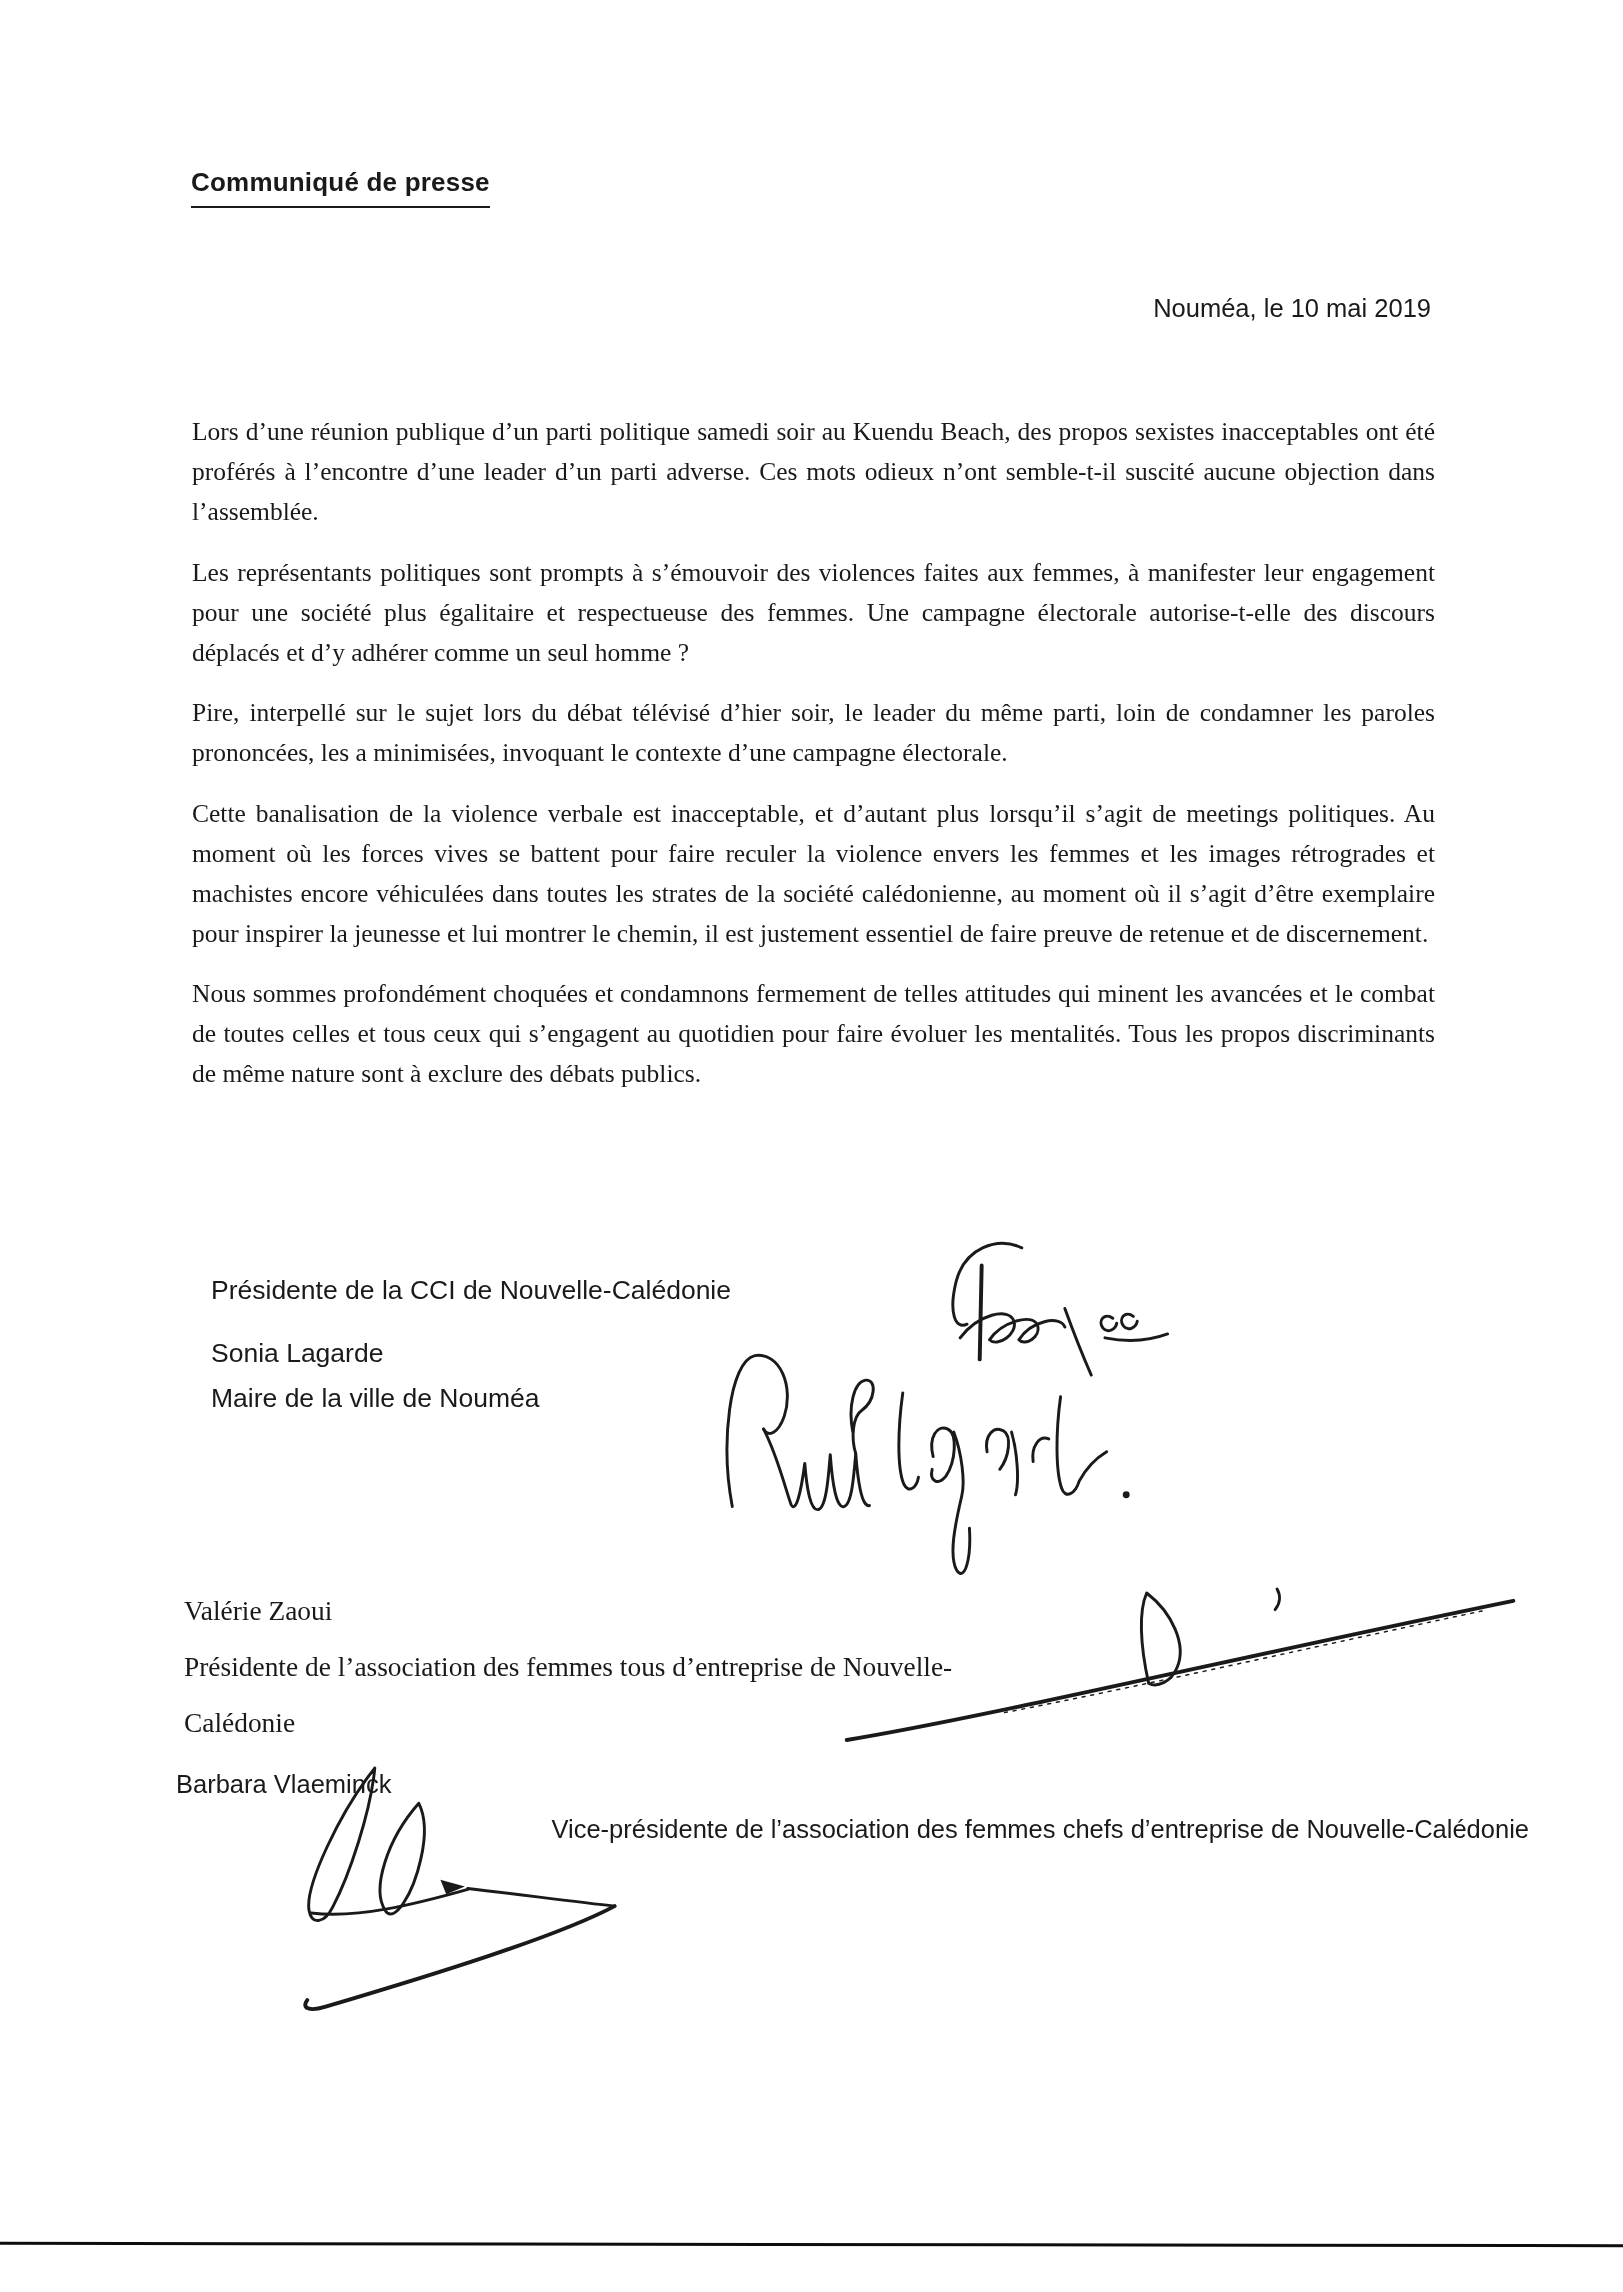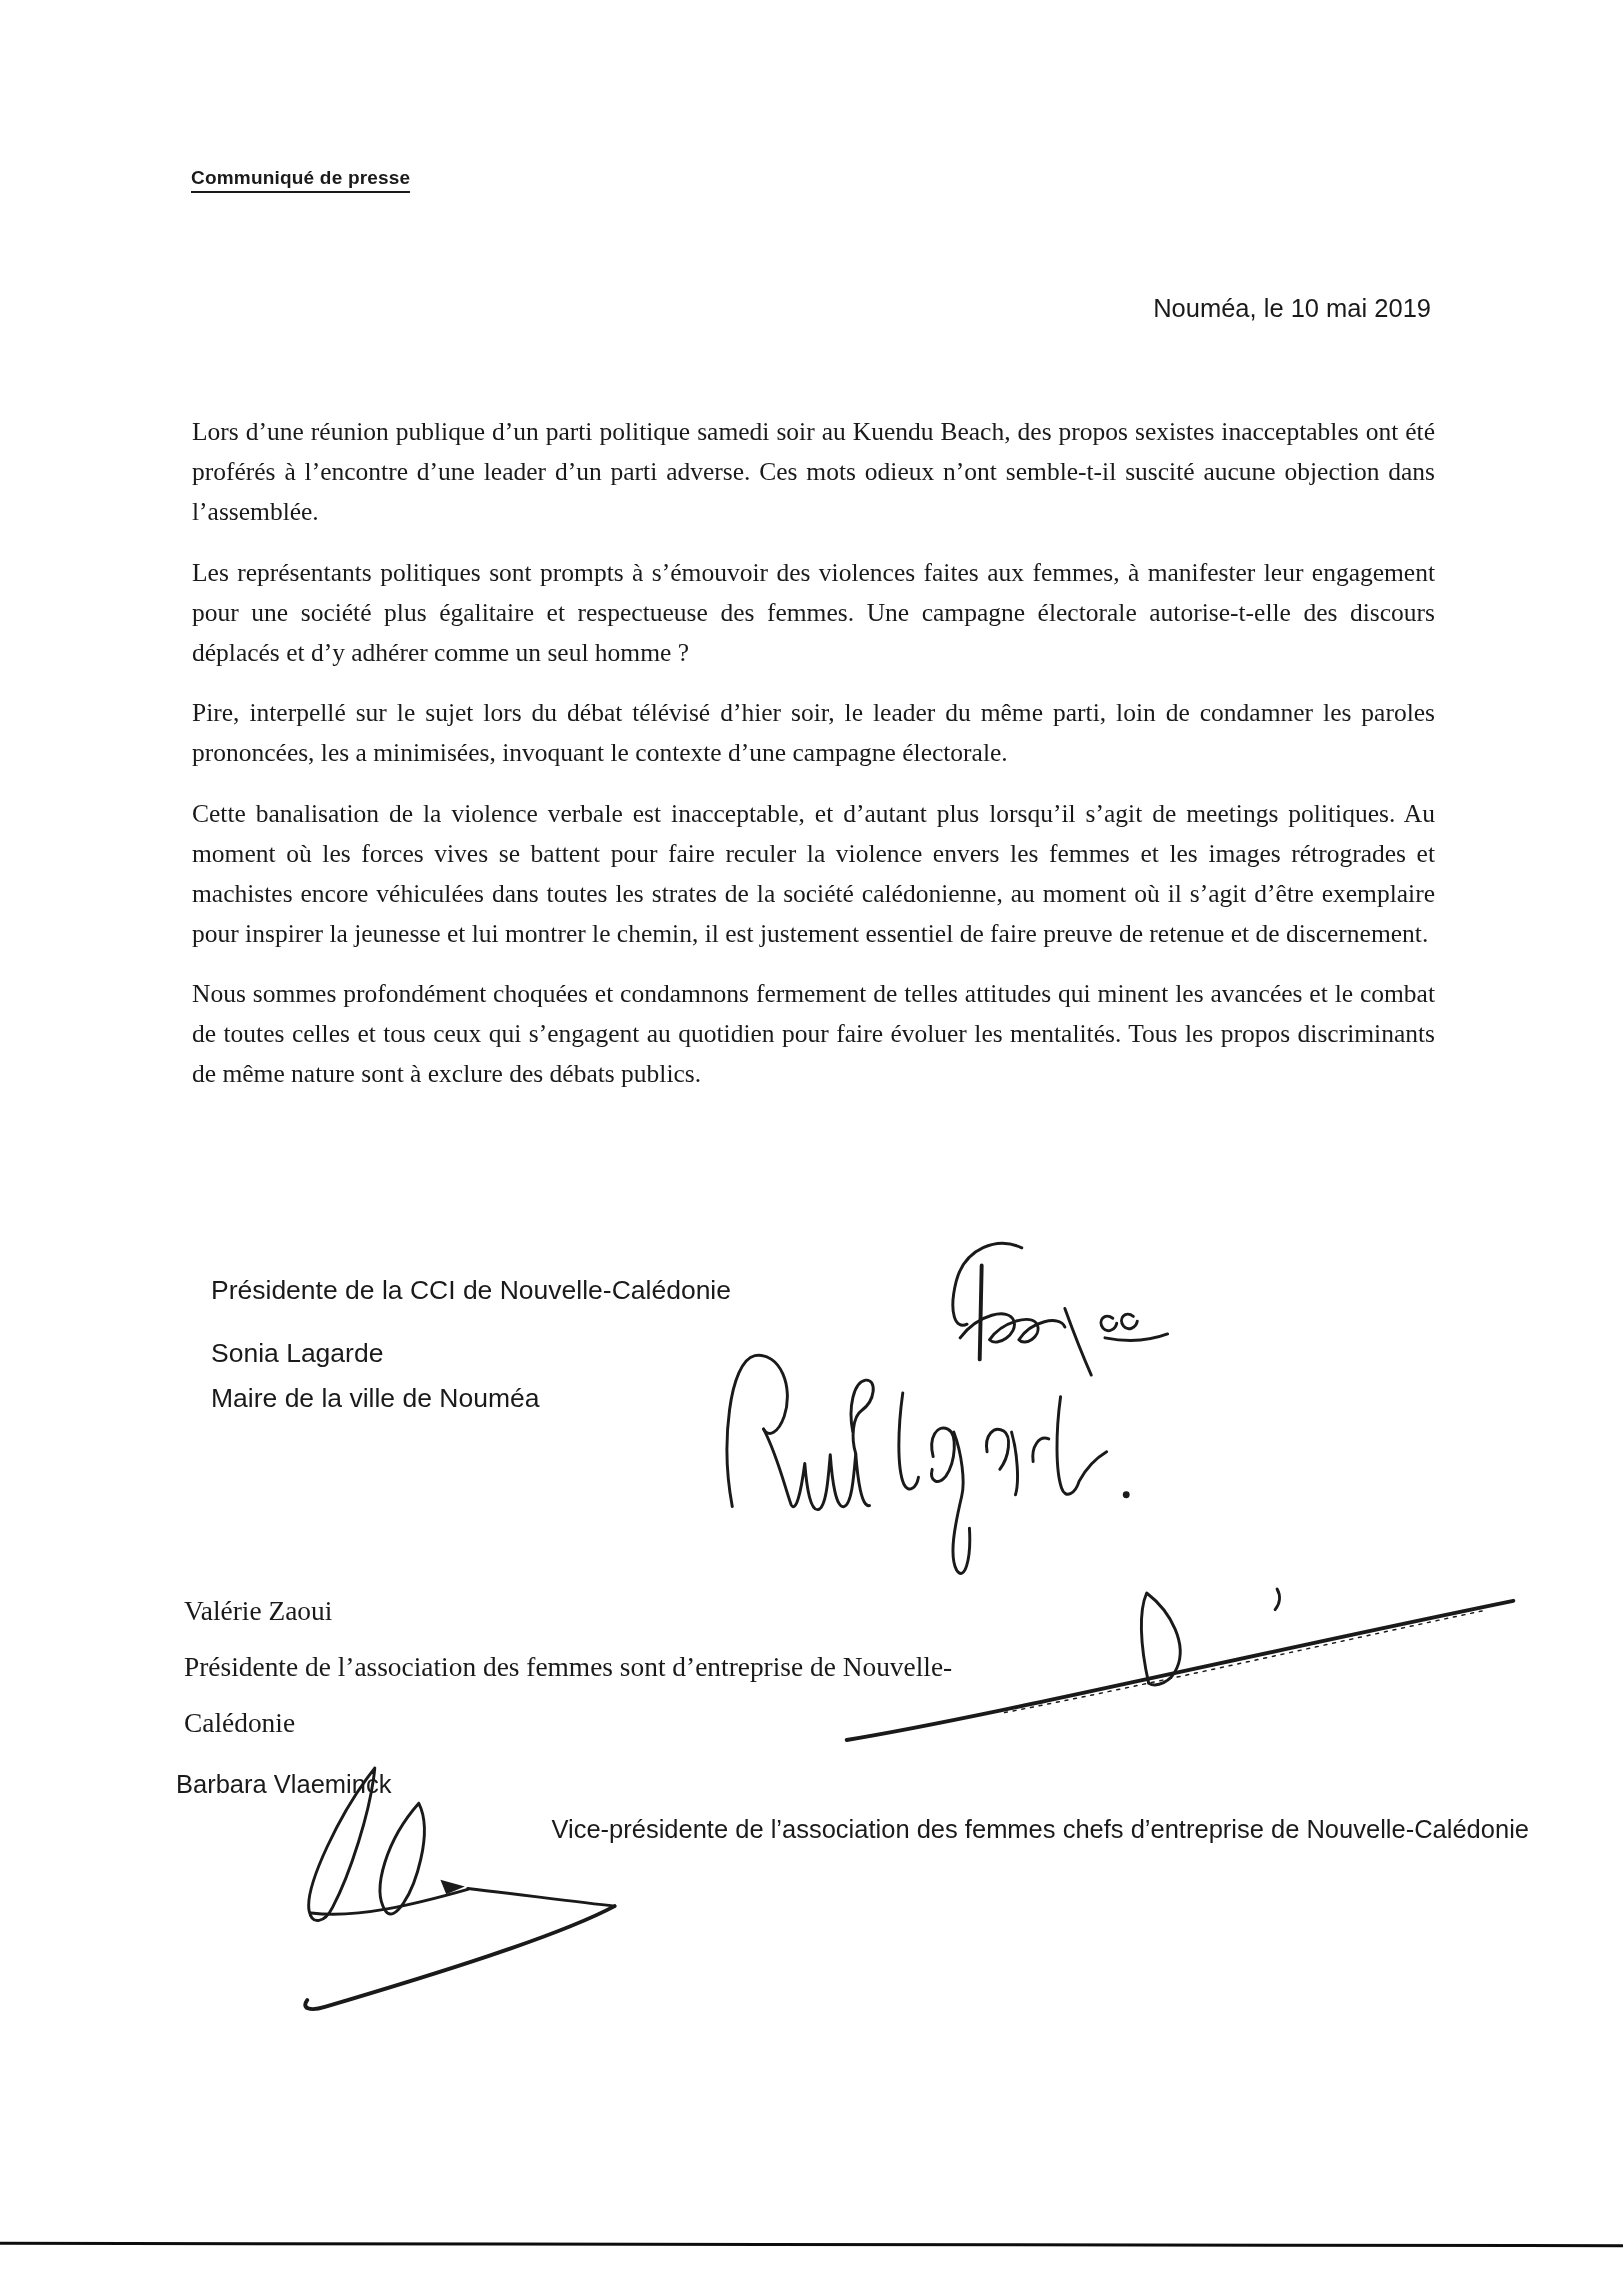--- a/index.html
+++ b/index.html
@@ -6,23 +6,23 @@
   .page{
     position:relative;
     width:1623px;height:2293px;
     background:#ffffff;
     overflow:hidden;
     color:#1a1a1a;
     font-family:"Liberation Sans", sans-serif;
   }
   .doc-title{
     position:absolute;left:191px;top:167px;
-    font-size:19px;font-weight:bold;
+    font-size:26px;font-weight:bold;
     border-bottom:2px solid #1a1a1a;
-    padding-bottom:2px;
+    padding-bottom:8px;
     letter-spacing:0.2px;
   }
   .dateline{
     position:absolute;left:882px;top:294px;width:549px;
     text-align:right;font-size:25.5px;
   }
   .body-text{
     position:absolute;left:192px;top:412px;width:1243px;
     font-size:25.5px;line-height:40px;
     text-align:justify;
@@ -75,21 +75,21 @@
     <div class="role">Présidente de la CCI de Nouvelle-Calédonie</div>
   </div>
 
   <div class="sig-block sb2">
     <div class="name">Sonia Lagarde</div>
     <div class="role">Maire de la ville de Nouméa</div>
   </div>
 
   <div class="sig-block-serif sb3">
     <div class="name">Valérie Zaoui</div>
-    <div class="role">Présidente de l’association des femmes sont d’entreprise de Nouvelle-Calédonie</div>
+    <div class="role">Présidente de l’association des femmes tous d’entreprise de Nouvelle-Calédonie</div>
   </div>
 
   <div class="sig-block sb4">
     <div class="name">Barbara Vlaeminck</div>
     <div class="role">Vice-présidente de l’association des femmes chefs d’entreprise de Nouvelle-Calédonie</div>
   </div>
 
   <svg class="sig sig1" width="274" height="157" viewBox="0 0 280 160" aria-hidden="true">
     <path d="M 103,18 C 78,6 45,18 36,52 C 28,84 35,102 47,96"></path>
     <path class="thick" d="M 62,36 L 60,132"></path>

